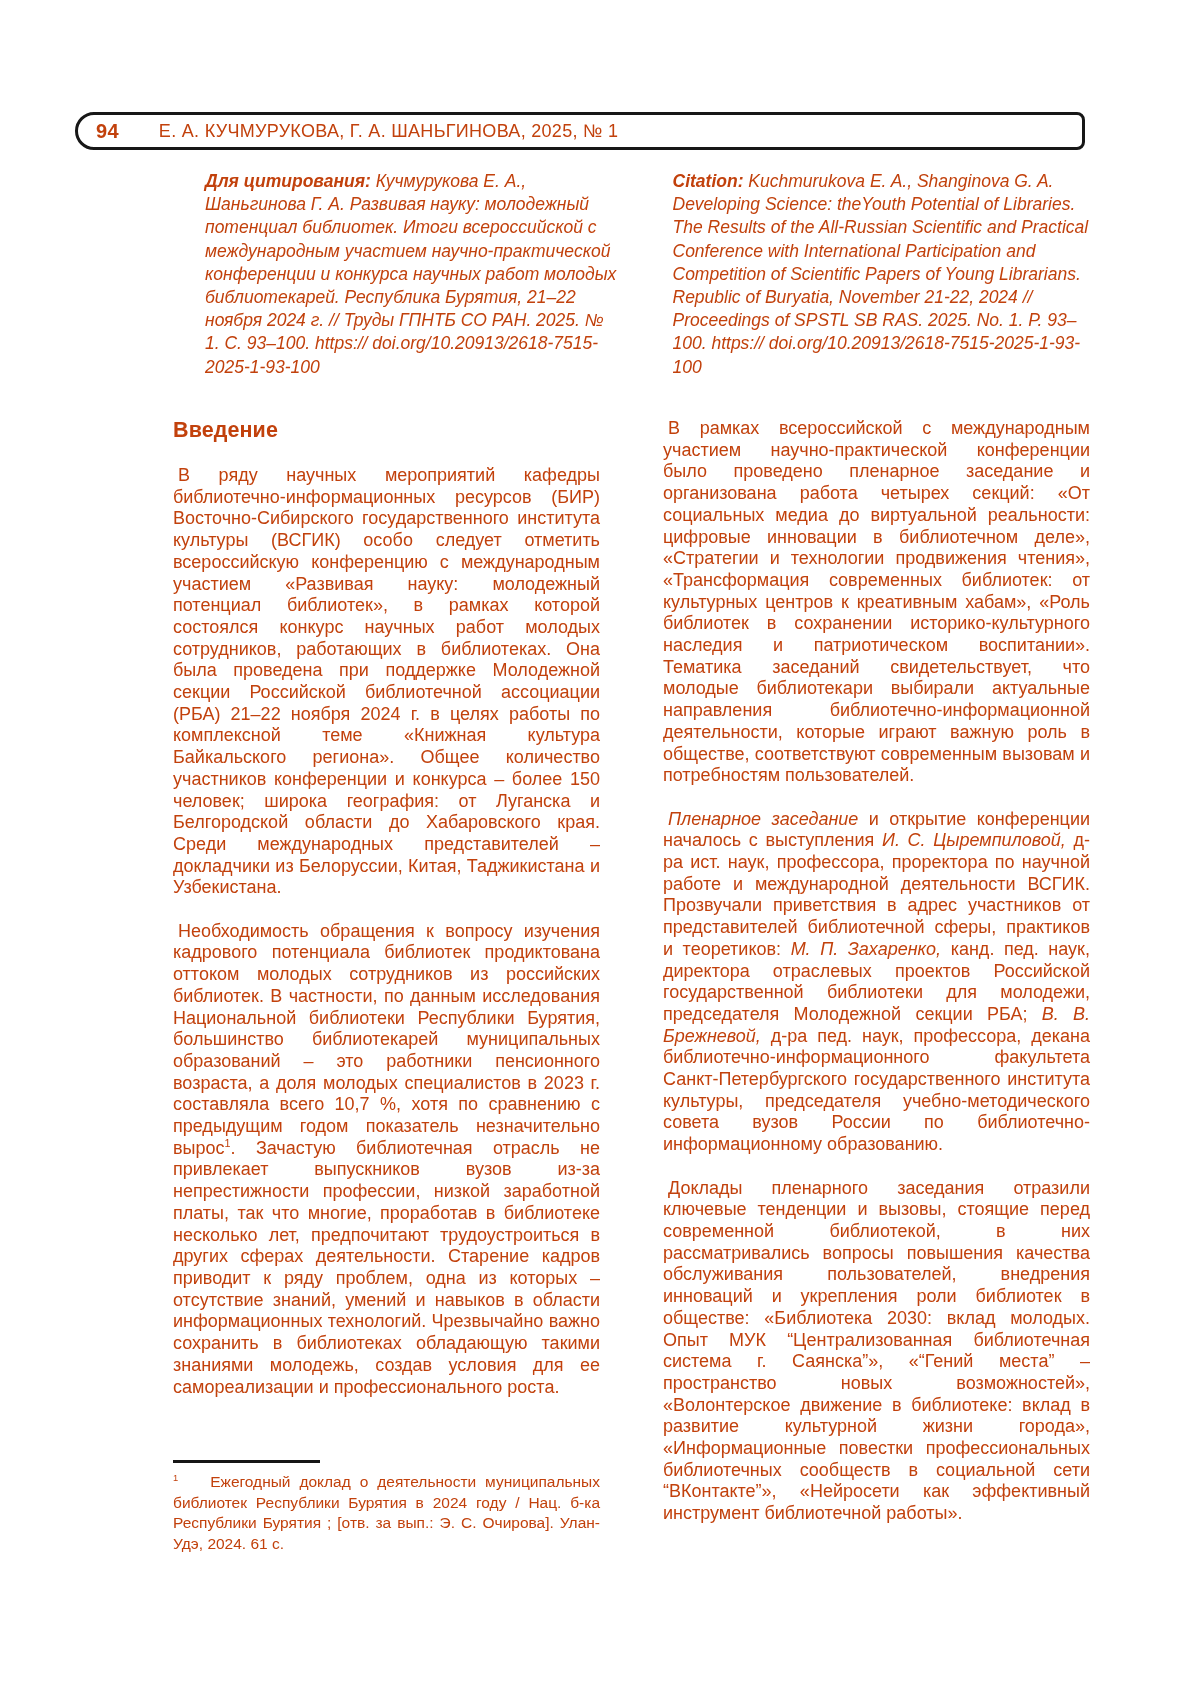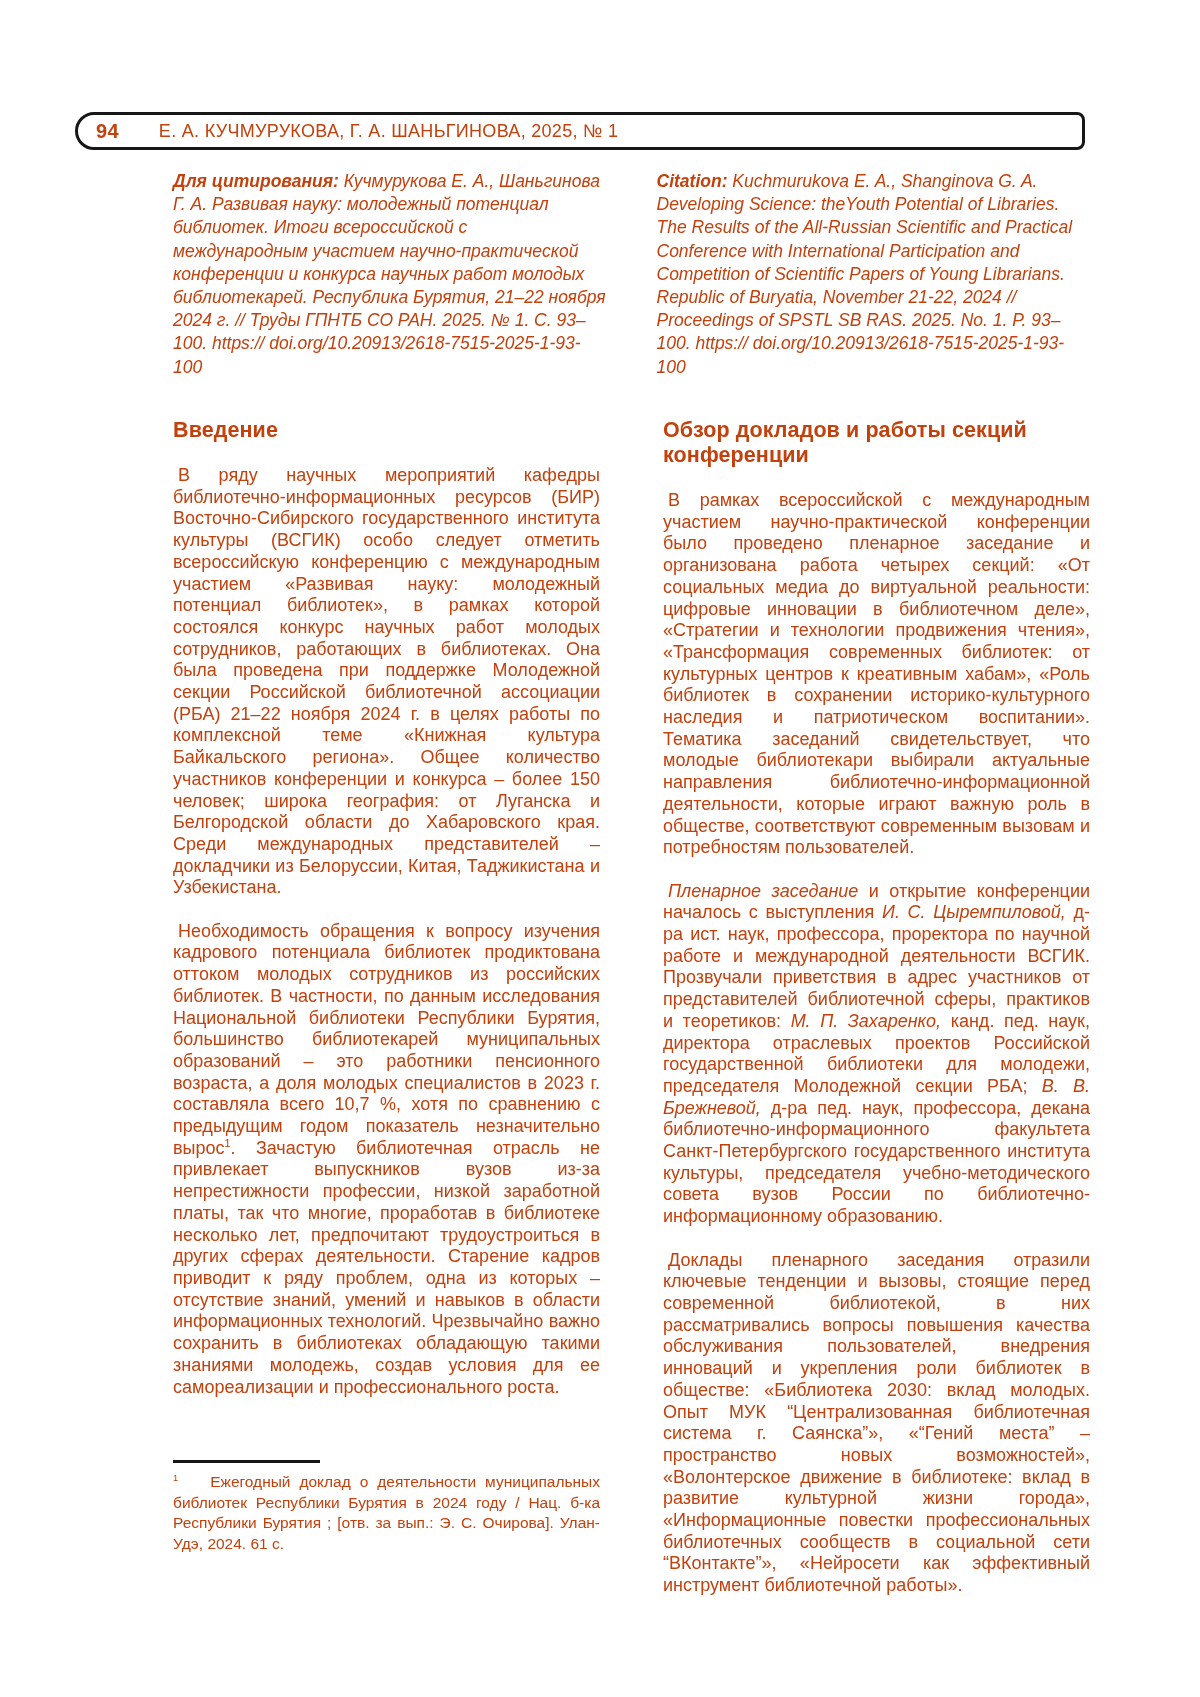--- a/index.html
+++ b/index.html
@@ -38,20 +38,21 @@
   
   .content {
     position: absolute;
     left: 173px; top: 170px;
     width: 917px;
   }
   .cit-row {
     display: flex;
     gap: 50px;
     height: 214px;
+    margin-left: 32px;
   }
   .cit {
     width: 435px;
     font-size: 17.5px;
     font-style: italic;
     line-height: 23.2px;
     text-align: left;
   }
   .cols {
     display: flex;
@@ -114,21 +115,20 @@
         <p class="body"><span>В ряду научных мероприятий кафедры библиотечно-информационных ресурсов (БИР) Восточно-Сибирского государственного института культуры (ВСГИК) особо следует отметить всероссийскую конференцию с международным участием «Развивая науку: молодежный потенциал библиотек», в рамках которой состоялся конкурс научных работ молодых сотрудников, работающих в библиотеках. Она была проведена при поддержке Молодежной секции Российской библиотечной ассоциации (РБА) 21–22 ноября 2024 г. в целях работы по комплексной теме «Книжная культура Байкальского региона». Общее количество участников конференции и конкурса – более 150 человек; широка география: от Луганска и Белгородской области до Хабаровского края. Среди международных представителей – докладчики из Белоруссии, Китая, Таджикистана и Узбекистана.</span></p>
         <p class="body"><span>Необходимость обращения к вопросу изучения кадрового потенциала библиотек продиктована оттоком молодых сотрудников из российских библиотек. В частности, по данным исследования Национальной библиотеки Республики Бурятия, большинство библиотекарей муниципальных образований – это работники пенсионного возраста, а доля молодых специалистов в 2023 г. составляла всего 10,7 %, хотя по сравнению с предыдущим годом показатель незначительно вырос</span><sup>1</sup><span>. Зачастую библиотечная отрасль не привлекает выпускников вузов из-за непрестижности профессии, низкой заработной платы, так что многие, проработав в библиотеке несколько лет, предпочитают трудоустроиться в других сферах деятельности. Старение кадров приводит к ряду проблем, одна из которых – отсутствие знаний, умений и навыков в области информационных технологий. Чрезвычайно важно сохранить в библиотеках обладающую такими знаниями молодежь, создав условия для ее самореализации и профессионального роста.</span></p>
 
         <div class="footnote">
           <div class="fn-rule"></div>
           <p class="fn-text"><sup class="fn-mark">1</sup><span><span>Ежегодный доклад о деятельности муниципальных библиотек Республики Бурятия в 2024 году / Нац. б-ка Республики Бурятия ; [отв. за вып.: Э. С. Очирова]. Улан-Удэ, 2024. 61 с.</span></span></p>
         </div>
       </div>
 
       <div class="col">
-        <h2>Обзор докладов и работы секций конференции</h2>
         <p class="body"><span>В рамках всероссийской с международным участием научно-практической конференции было проведено пленарное заседание и организована работа четырех секций: «От социальных медиа до виртуальной реальности: цифровые инновации в библиотечном деле», «Стратегии и технологии продвижения чтения», «Трансформация современных библиотек: от культурных центров к креативным хабам», «Роль библиотек в сохранении историко-культурного наследия и патриотическом воспитании». Тематика заседаний свидетельствует, что молодые библиотекари выбирали актуальные направления библиотечно-информационной деятельности, которые играют важную роль в обществе, соответствуют современным вызовам и потребностям пользователей.</span></p>
         <p class="body"><span class="it">Пленарное заседание</span><span> и открытие конференции началось с выступления </span><span class="it">И. С. Цыремпиловой,</span><span> д-ра ист. наук, профессора, проректора по научной работе и международной деятельности ВСГИК. Прозвучали приветствия в адрес участников от представителей библиотечной сферы, практиков и теоретиков: </span><span class="it">М. П. Захаренко,</span><span> канд. пед. наук, директора отраслевых проектов Российской государственной библиотеки для молодежи, председателя Молодежной секции РБА; </span><span class="it">В. В. Брежневой,</span><span> д-ра пед. наук, профессора, декана библиотечно-информационного факультета Санкт-Петербургского государственного института культуры, председателя учебно-методического совета вузов России по библиотечно-информационному образованию.</span></p>
         <p class="body"><span>Доклады пленарного заседания отразили ключевые тенденции и вызовы, стоящие перед современной библиотекой, в них рассматривались вопросы повышения качества обслуживания пользователей, внедрения инноваций и укрепления роли библиотек в обществе: «Библиотека 2030: вклад молодых. Опыт МУК “Централизованная библиотечная система г. Саянска”», «“Гений места” – пространство новых возможностей», «Волонтерское движение в библиотеке: вклад в развитие культурной жизни города», «Информационные повестки профессиональных библиотечных сообществ в социальной сети “ВКонтакте”», «Нейросети как эффективный инструмент библиотечной работы».</span></p>
       </div>
 
     </section>
 
   </div>
 </div>
 

